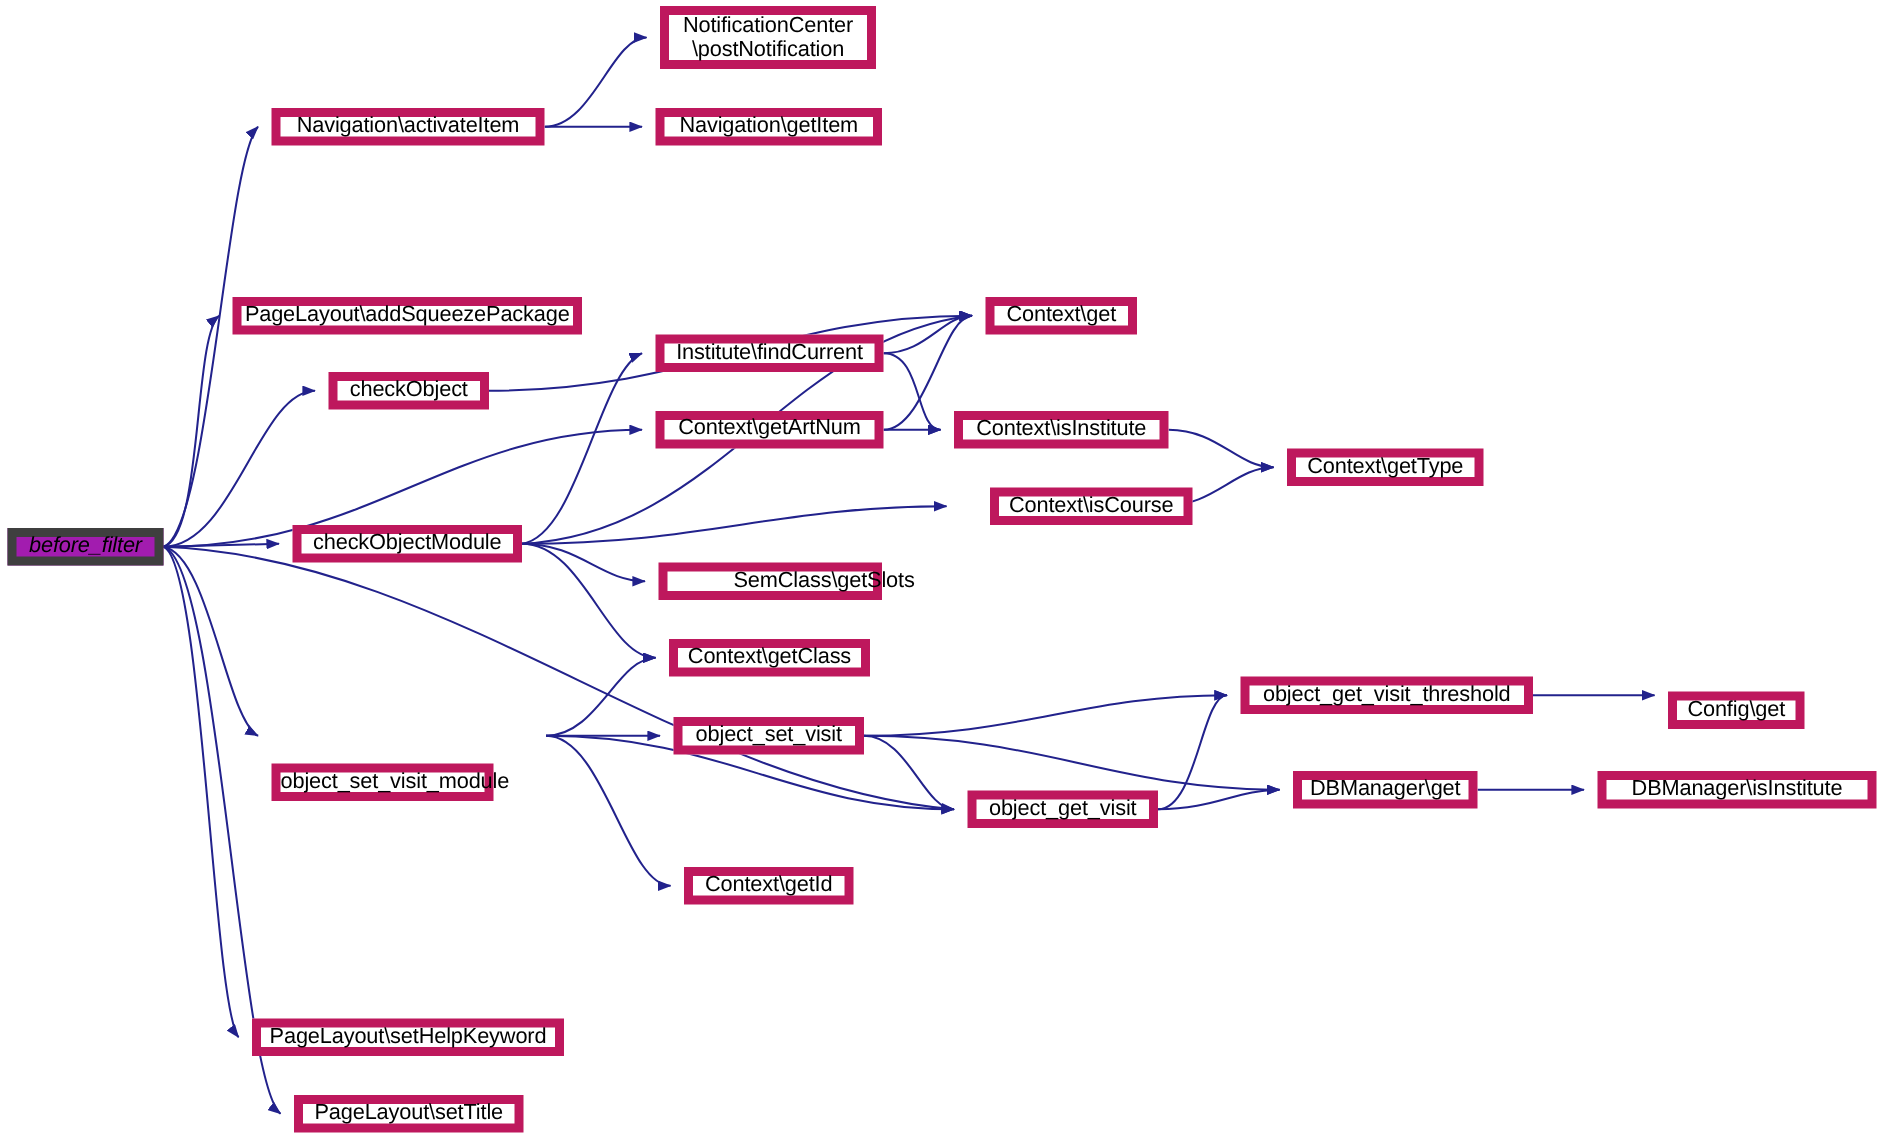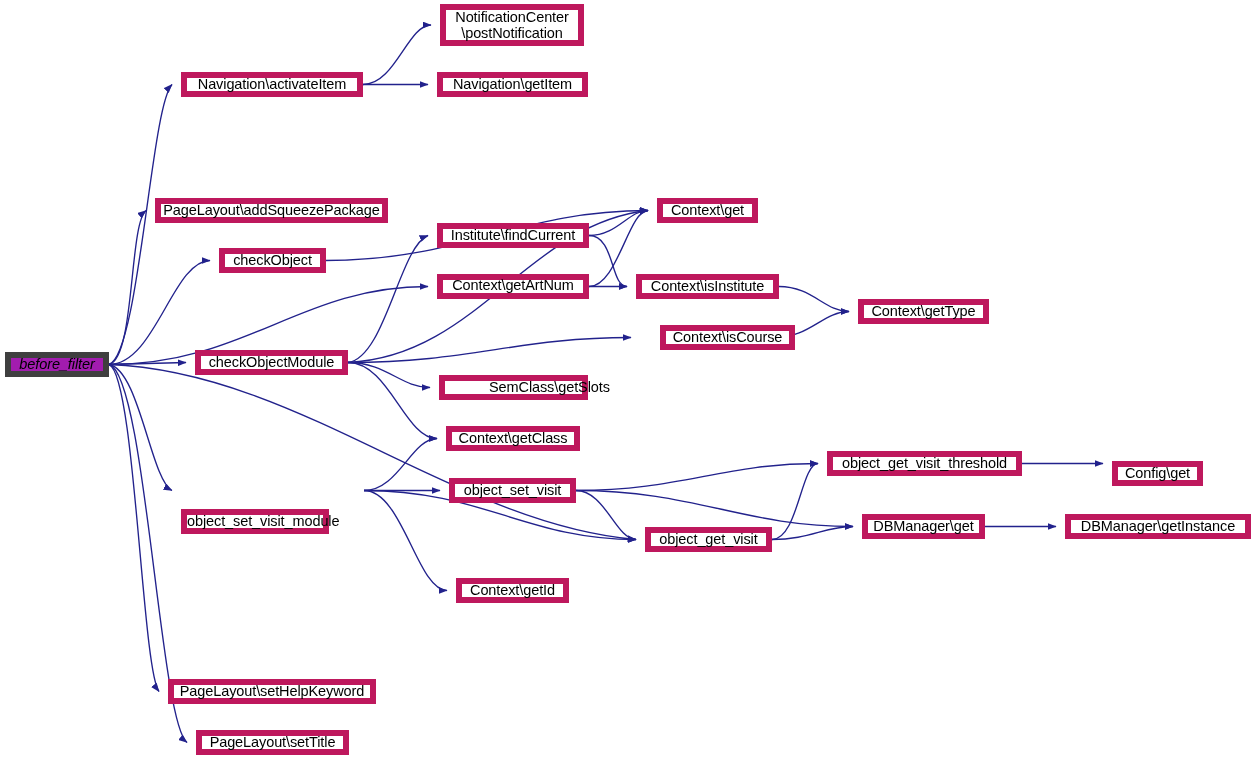--- a/index.html
+++ b/index.html
@@ -116,17 +116,17 @@
       <div class="graph-node" style="left: 195px; top: 350px; width: 153px; height: 25px;"><span class="node-label">checkObjectModule</span></div>
       <div class="graph-node" style="left: 439px; top: 375px; width: 149px; height: 25px; padding-left: 44px;"><span class="node-label">SemClass\getSlots</span></div>
       <div class="graph-node" style="left: 446px; top: 426px; width: 134px; height: 25px;"><span class="node-label">Context\getClass</span></div>
       <div class="graph-node" style="left: 181px; top: 478px; width: 148px; height: 25px; margin-top: 31px;"><span class="node-label">object_set_visit_module</span></div>
       <div class="graph-node" style="left: 449px; top: 478px; width: 127px; height: 25px;"><span class="node-label">object_set_visit</span></div>
       <div class="graph-node" style="left: 645px; top: 527px; width: 127px; height: 25px;"><span class="node-label">object_get_visit</span></div>
       <div class="graph-node" style="left: 456px; top: 578px; width: 113px; height: 25px;"><span class="node-label">Context\getId</span></div>
       <div class="graph-node" style="left: 827px; top: 451px; width: 195px; height: 25px;"><span class="node-label">object_get_visit_threshold</span></div>
       <div class="graph-node" style="left: 1112px; top: 461px; width: 91px; height: 25px;"><span class="node-label">Config\get</span></div>
       <div class="graph-node" style="left: 862px; top: 514px; width: 123px; height: 25px;"><span class="node-label">DBManager\get</span></div>
-      <div class="graph-node" style="left: 1065px; top: 514px; width: 186px; height: 25px;"><span class="node-label">DBManager\getInstance</span></div>
+      <div class="graph-node" style="left: 1065px; top: 514px; width: 186px; height: 25px;"><span class="node-label">DBManager\isInstitute</span></div>
       <div class="graph-node" style="left: 168px; top: 679px; width: 208px; height: 25px;"><span class="node-label">PageLayout\setHelpKeyword</span></div>
       <div class="graph-node" style="left: 196px; top: 730px; width: 153px; height: 25px;"><span class="node-label">PageLayout\setTitle</span></div>
     </div>
 </div>
 
 </body></html>

